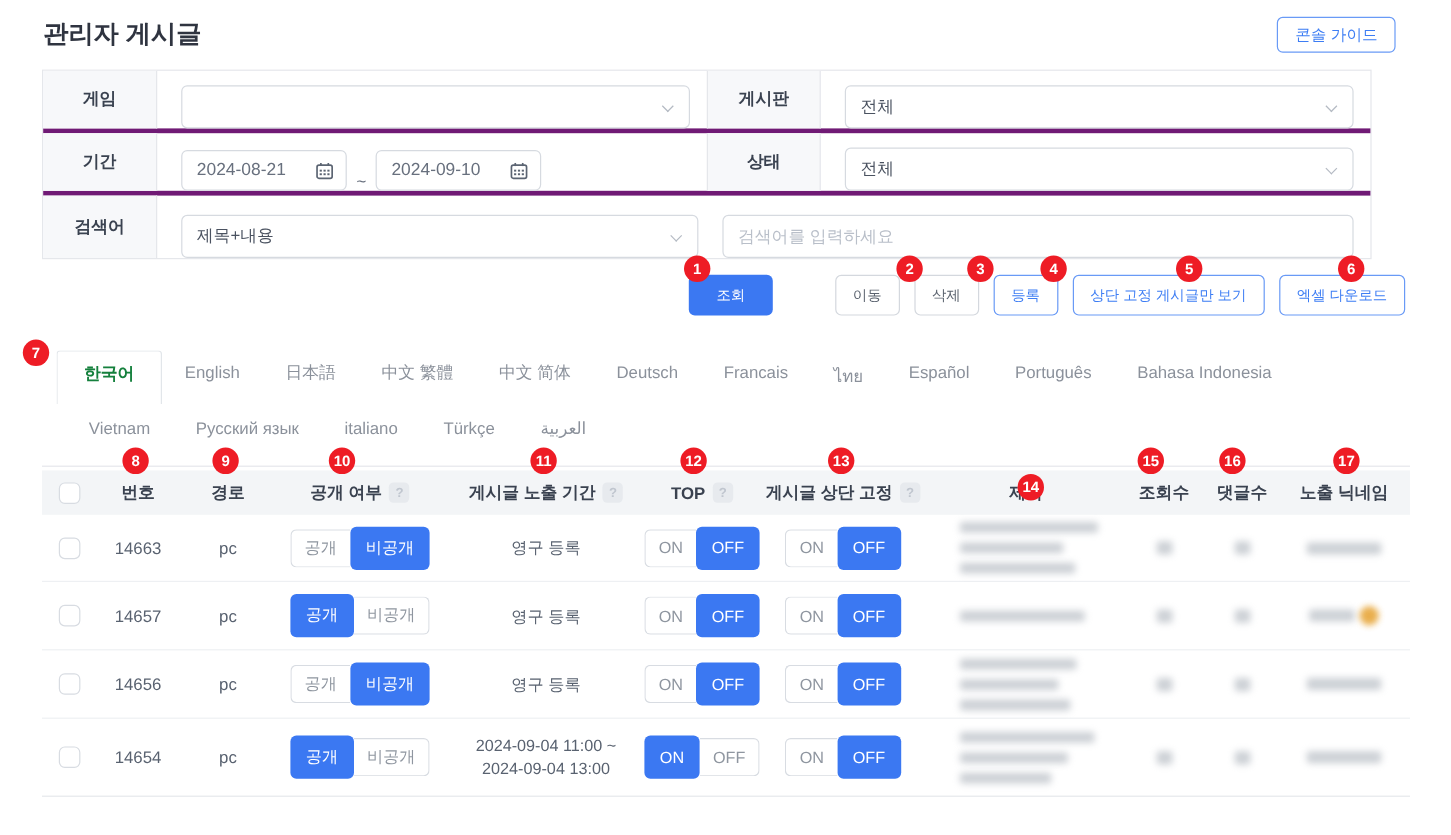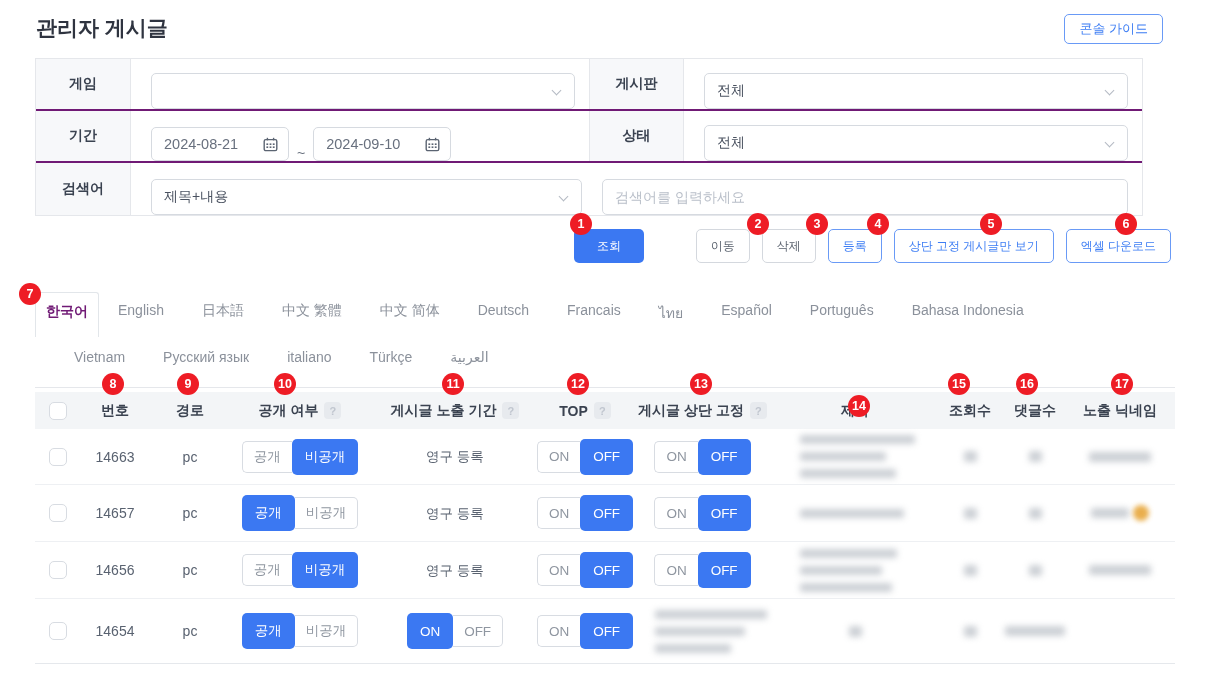--- a/index.html
+++ b/index.html
@@ -8,21 +8,21 @@
   .page { position:relative; width:1209px; height:696px; background:#fff; overflow:hidden; }
 
   
   .page-title { position:absolute; left:36px; top:14px; font-size:21px; font-weight:bold; color:#2f3440; }
   .console-guide { position:absolute; right:46px; top:14px; height:30px; padding:0 14px;
     background:#fff; border:1px solid #699af6; border-radius:5px; color:#3d7df4; font-size:13px;
     display:flex; align-items:center; cursor:pointer; }
 
   
   .filter-table { position:absolute; left:35px; top:58px; width:1108px; border:1px solid #e5e7eb; }
-  .f-row { display:flex; height:52px; border-bottom:2px solid #701a75; }
+  .f-row { display:flex; height:52px; border-bottom:4px solid #701a75; }
   .f-row:last-child { border-bottom:none; }
   .f-label { width:95px; background:#f7f8fa; border-right:1px solid #e5e7eb; display:flex;
     align-items:center; justify-content:center; font-size:14px; font-weight:bold; color:#3a4250; flex:none; }
   .f-label.mid { border-left:1px solid #e5e7eb; }
   .f-field { flex:1; display:flex; align-items:flex-end; padding:0 14px 0 20px; }
   .select { position:relative; height:36px; border:1px solid #d6dae0; border-radius:5px; background:#fff;
     display:flex; align-items:center; padding:0 30px 0 12px; font-size:14px; color:#4a5260; width:100%; cursor:pointer; }
   .chev { position:absolute; right:14px; top:13px; width:7px; height:7px;
     border-right:1.5px solid #b4bac3; border-bottom:1.5px solid #b4bac3; transform:rotate(45deg); }
   .date-box { height:34px; width:138px; border:1px solid #d6dae0; border-radius:5px; background:#fff;
@@ -45,22 +45,22 @@
 
   
   .badge { position:absolute; width:22px; height:22px; border-radius:50%; background:#ee1c25;
     color:#fff; font-size:12.5px; font-weight:bold; display:flex; align-items:center;
     justify-content:center; z-index:5; }
 
   
   .tabs { position:absolute; left:35px; top:292px; width:1140px; border-bottom:1px solid #e5e7eb; padding-bottom:0; }
   .tab-row1 { display:flex; align-items:flex-start; }
   .tab { font-size:14px; color:#8b919b; padding:10px 19px 12px; cursor:pointer; white-space:nowrap; }
-  .tab.active { border:1px solid #e2e6ea; border-bottom:none; background:#fff; color:#701a75;
-    font-weight:bold; border-radius:3px 3px 0 0; padding:10px 10px 16px; }
+  .tab.active { border:1px solid #e2e6ea; border-bottom:none; background:#fff; color:#15803d;
+    font-weight:bold; border-radius:3px 3px 0 0; padding:10px 22px 16px;margin-left:12px; }
   .tab-row2 { display:flex; padding:2px 0 10px 20px; }
 
   
   .grid-table { position:absolute; left:35px; top:392px; width:1140px; }
   .g-row { display:grid; grid-template-columns:45px 70px 80px 140px 170px 90px 145px 160px 70px 60px 110px; align-items:center; }
   .g-head { background:#f3f5f7; height:37px; font-size:14px; font-weight:bold; color:#3a4250; }
   .g-head > div { display:flex; align-items:center; justify-content:center; gap:6px; }
   .g-body { min-height:56px; border-bottom:1px solid #eef0f3; font-size:14px; color:#596270; }
   .g-body:last-child { border-bottom:1px solid #e5e8ec; }
   .cell-c { display:flex; align-items:center; justify-content:center; }
@@ -406,20 +406,26 @@
         </div>
       <div class="cell-c">14654</div>
       <div class="cell-c">pc</div>
       <div class="cell-c">
         <span class="seg">
           <span class="seg-btn active">공개</span>
           <span class="seg-btn">비공개</span>
         </span>
       </div>
       <div class="cell-c">
+        <div class="period">
+          <div>2024-09-04 11:00 ~</div>
+          <div>2024-09-04 13:00</div>
+        </div>
+      </div>
+      <div class="cell-c">
         <span class="seg">
           <span class="seg-btn active">ON</span>
           <span class="seg-btn">OFF</span>
         </span>
       </div>
       <div class="cell-c">
         <span class="seg">
           <span class="seg-btn">ON</span>
           <span class="seg-btn active">OFF</span>
         </span>

